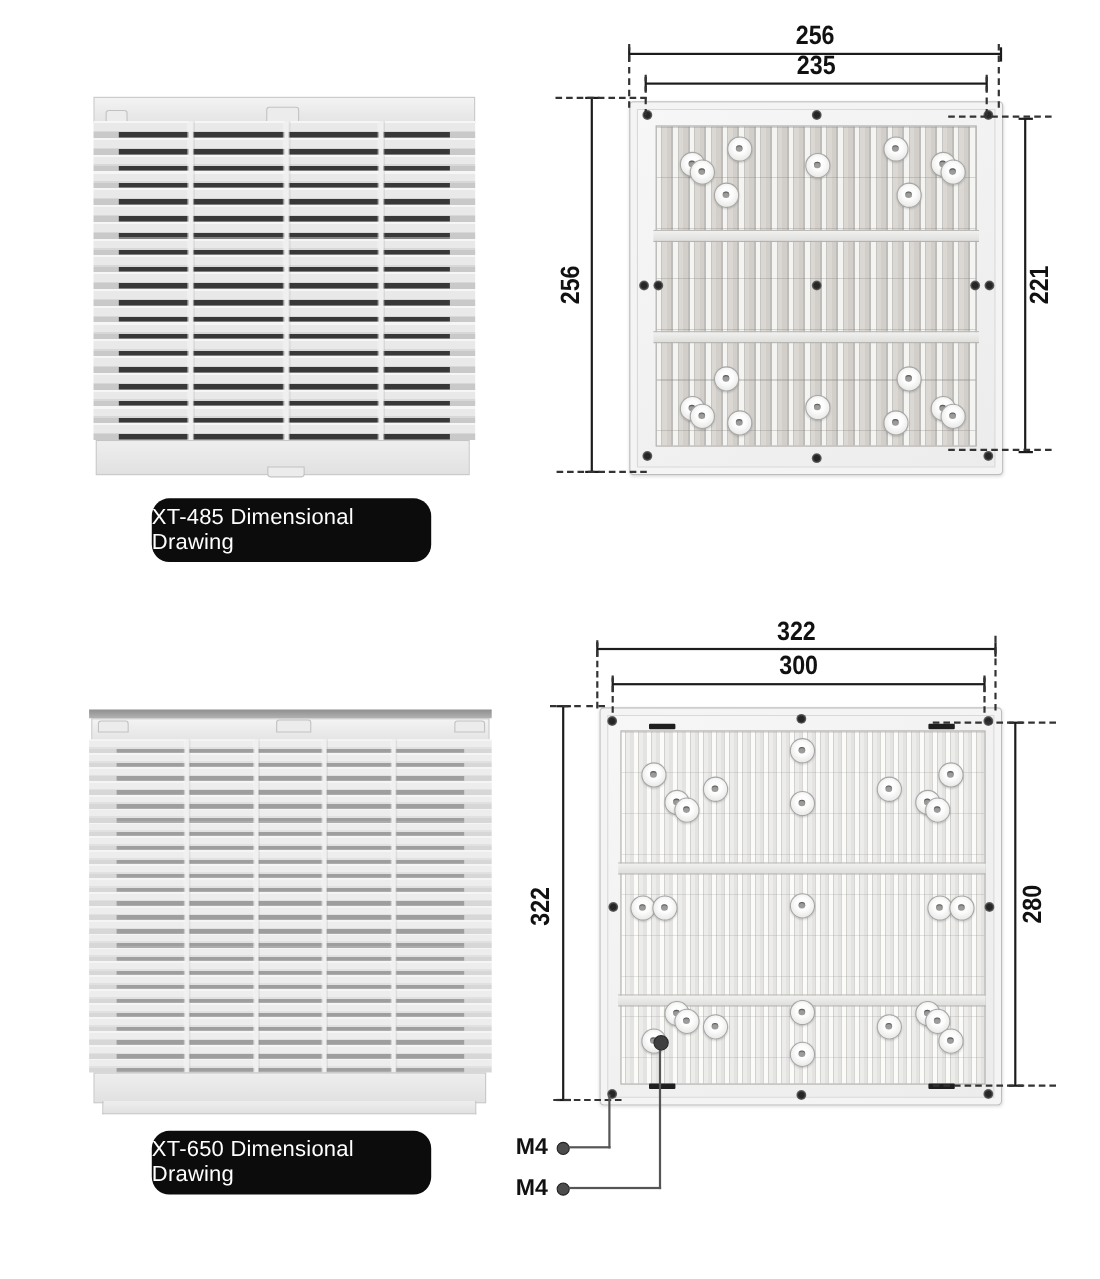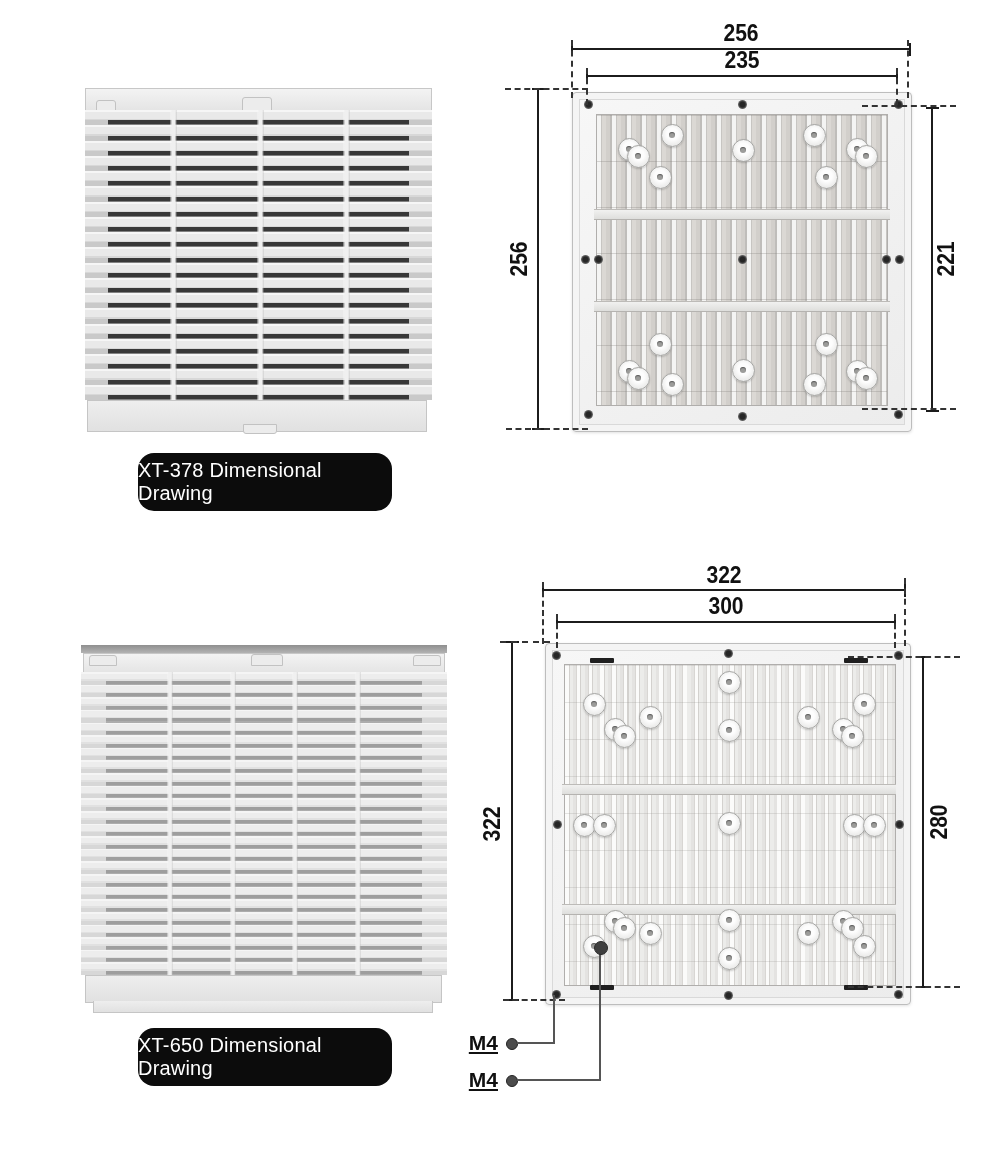--- a/index.html
+++ b/index.html
@@ -14,21 +14,21 @@
   .dim-v::before,.dim-v::after{content:'';position:absolute;left:-7px;width:13px;height:2px;background:#1c1c1c;}
   .dim-v::before{top:-1px;} .dim-v::after{bottom:-1px;}
   .dash-h{position:absolute;height:0;border-top:2px dashed #333;}
   .dash-v{position:absolute;width:0;border-left:2px dashed #333;}
   .dim-label{position:absolute;font-weight:bold;font-size:24px;color:#111;white-space:nowrap;
              transform:translate(-50%,-50%) scaleX(.88);}
   .dim-label.vert{transform:translate(-50%,-50%) rotate(-90deg) scaleX(.88);}
 
   .leader-h{position:absolute;height:2px;background:#555;}
   .leader-v{position:absolute;width:2px;background:#555;}
-  .m4-label{position:absolute;font-weight:bold;font-size:21px;color:#111;text-align:right;width:46px;text-decoration:underline;}
+  .m4-label{position:absolute;font-weight:bold;font-size:21px;color:#111;text-align:right;width:46px;}
   .m4-dot{position:absolute;width:10px;height:10px;border-radius:50%;background:#4c4c4c;border:1px solid #222;}
   .m4-target{position:absolute;width:12px;height:12px;border-radius:50%;background:#3f3f3f;border:1px solid #2a2a2a;}
 
   
   .pill{position:absolute;width:254px;height:58px;background:#0c0c0c;border-radius:16px;
         display:flex;align-items:center;justify-content:center;color:#fff;
         font-size:20px;font-weight:500;letter-spacing:.2px;}
 
   
   .bpanel{position:absolute;background:linear-gradient(145deg,#f7f7f7,#ececec);
@@ -135,21 +135,21 @@
     <div class="dash-v" style="left:571px;top:40px;height:58px;"></div>
     <div class="dash-v" style="left:907px;top:40px;height:58px;"></div>
     <div class="dash-v" style="left:586px;top:68px;height:37px;"></div>
     <div class="dash-v" style="left:896px;top:68px;height:37px;"></div>
     <div class="dash-h" style="left:505px;top:88px;width:83px;"></div>
     <div class="dash-h" style="left:506px;top:428px;width:82px;"></div>
     <div class="dash-h" style="left:862px;top:105px;width:94px;"></div>
     <div class="dash-h" style="left:862px;top:408px;width:94px;"></div>
 
     <div class="pill" style="left:138px;top:453px;">
-      <span>XT-378 Dimensional Drawing</span>
+      <span>XT-485 Dimensional Drawing</span>
     </div>
   </section>
 
   <section>
 
     <div class="fview" id="fv806" style="left:81px;top:645px;width:366px;height:368px;">
       <div class="fv-strip"></div>
       <div class="fv-cap" style="left:2px;top:8px;right:2px;height:19px;"></div>
       <div class="fv-tab" style="left:8px;top:10px;width:26px;height:9px;"></div>
       <div class="fv-tab" style="left:170px;top:9px;width:30px;height:10px;"></div>

